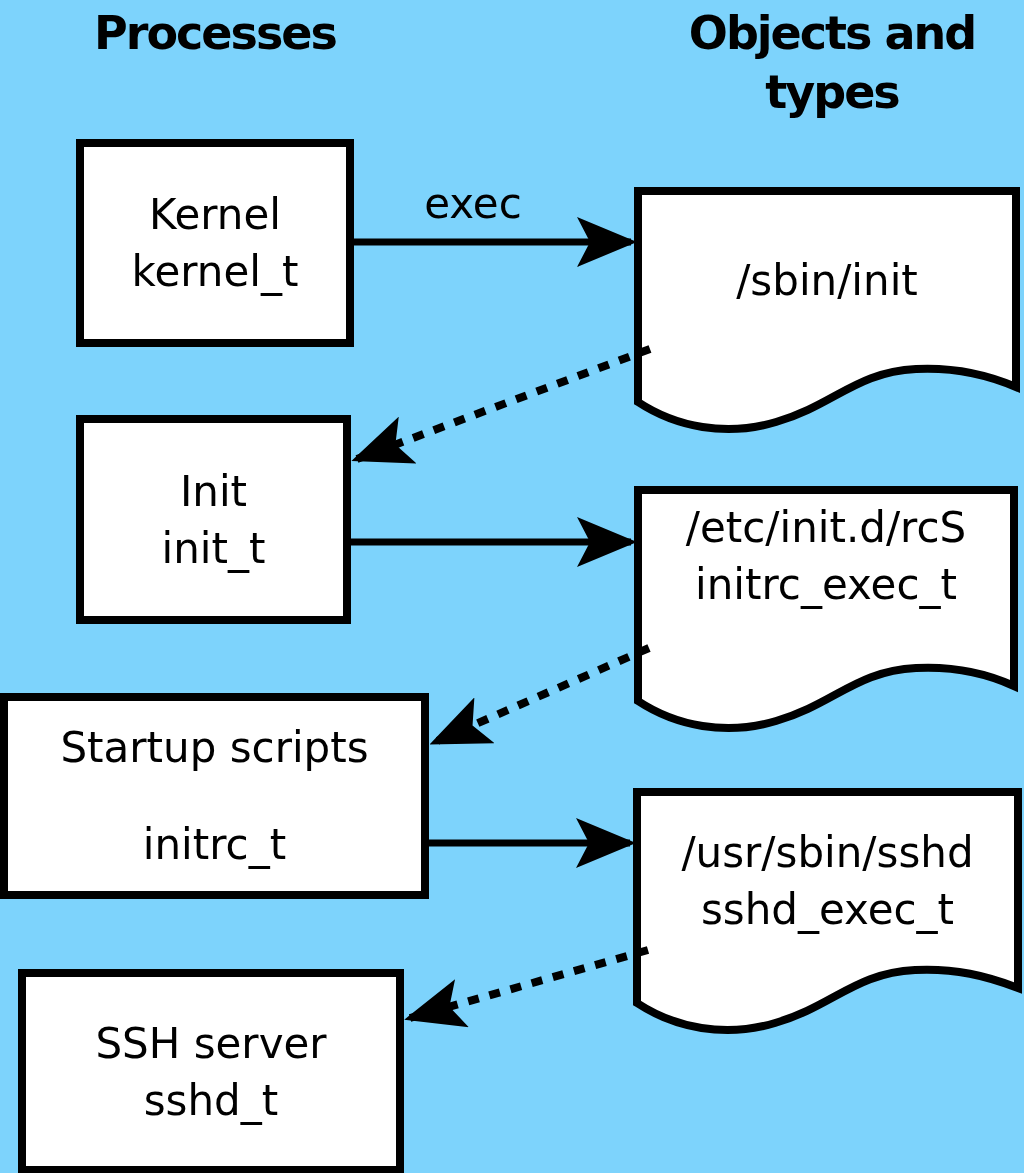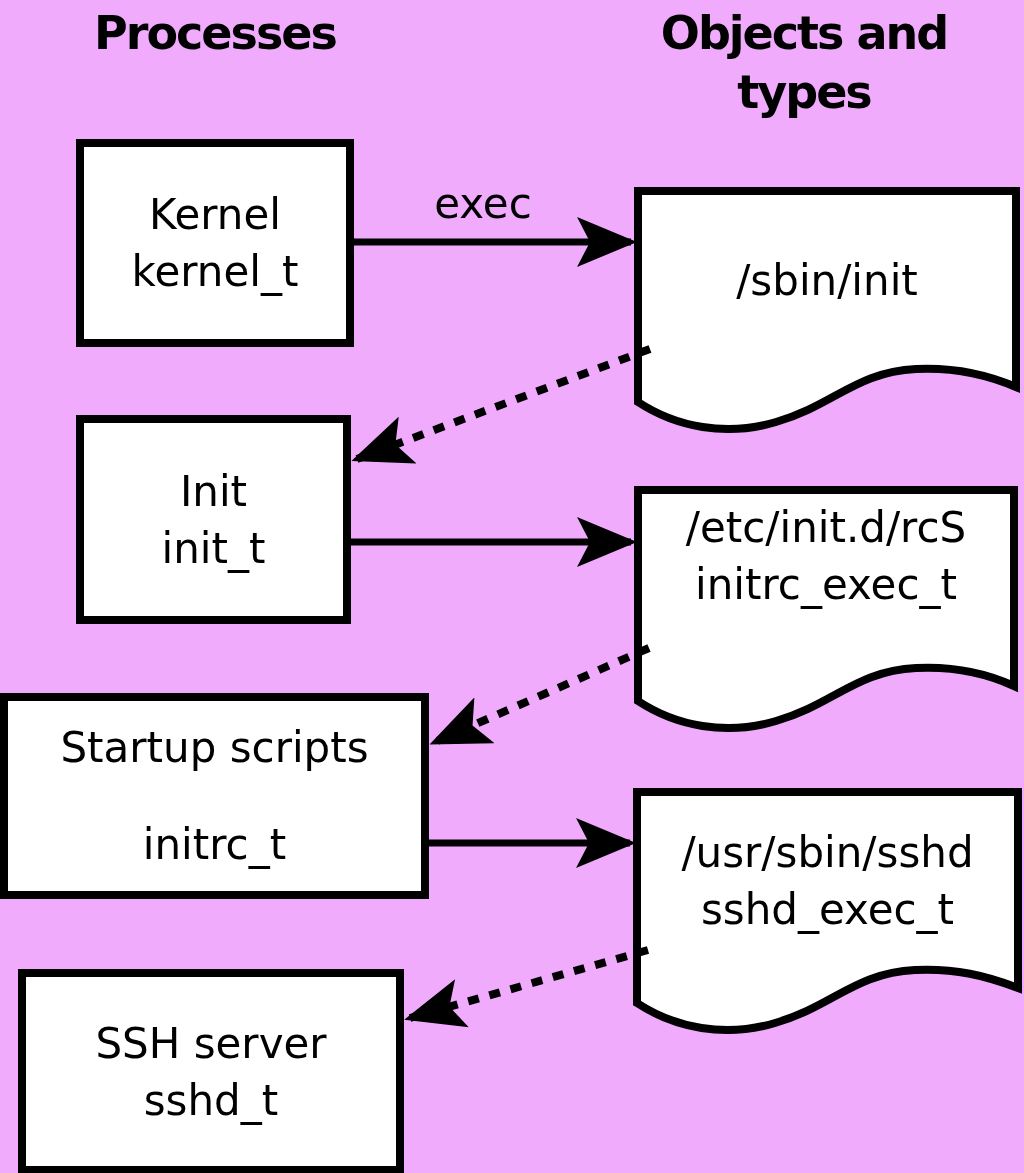--- a/index.html
+++ b/index.html
@@ -1,20 +1,20 @@
 <!DOCTYPE html>
 <html><head>
 <meta charset="utf-8">
 <style>
   html, body { margin: 0; padding: 0; background: #ffffff; }
   .canvas {
     position: relative;
     width: 1024px;
     height: 1173px;
-    background: #f0abfc;
+    background: #7dd3fc;
     overflow: hidden;
     font-family: "DejaVu Sans", "Liberation Sans", sans-serif;
     color: #000000;
   }
   .layer {
     position: absolute;
     left: 0; top: 0;
   }
   .col-header {
     position: absolute;
@@ -79,21 +79,21 @@
     <line x1="425" y1="843" x2="630" y2="843" stroke="#000000" stroke-width="7" marker-end="url(#arrowhead)"></line>
 
     <line x1="650" y1="349" x2="357" y2="459" stroke="#000000" stroke-width="8" stroke-dasharray="11 11" marker-end="url(#arrowhead)"></line>
     <line x1="649" y1="648" x2="435" y2="742" stroke="#000000" stroke-width="8" stroke-dasharray="11 11" marker-end="url(#arrowhead)"></line>
     <line x1="648" y1="950" x2="410" y2="1018" stroke="#000000" stroke-width="8" stroke-dasharray="11 11" marker-end="url(#arrowhead)"></line>
   </svg>
 
   <div class="col-header" style="left:15px; top:4px; width:400px;">
     <div>Processes</div>
   </div>
-  <div class="col-header" style="left:612px; top:4px; width:384px;">
+  <div class="col-header" style="left:640px; top:4px; width:384px;">
     <div>Objects and</div>
     <div>types</div>
   </div>
 
   <div class="node-label" style="left:80px; top:143px; width:270px; height:200px;">
     <div>Kernel</div>
     <div>kernel_t</div>
   </div>
   <div class="node-label" style="left:80px; top:419px; width:267px; height:201px;">
     <div>Init</div>
@@ -113,15 +113,15 @@
   </div>
   <div class="node-label" style="left:638px; top:467px; width:376px; height:178px;">
     <div>/etc/init.d/rcS</div>
     <div>initrc_exec_t</div>
   </div>
   <div class="node-label" style="left:637px; top:792px; width:381px; height:178px;">
     <div>/usr/sbin/sshd</div>
     <div>sshd_exec_t</div>
   </div>
 
-  <div class="edge-label" style="left:413px; top:180px; width:140px;">exec</div>
+  <div class="edge-label" style="left:403px; top:180px; width:140px;">exec</div>
 
 </div>
 
 </body></html>

